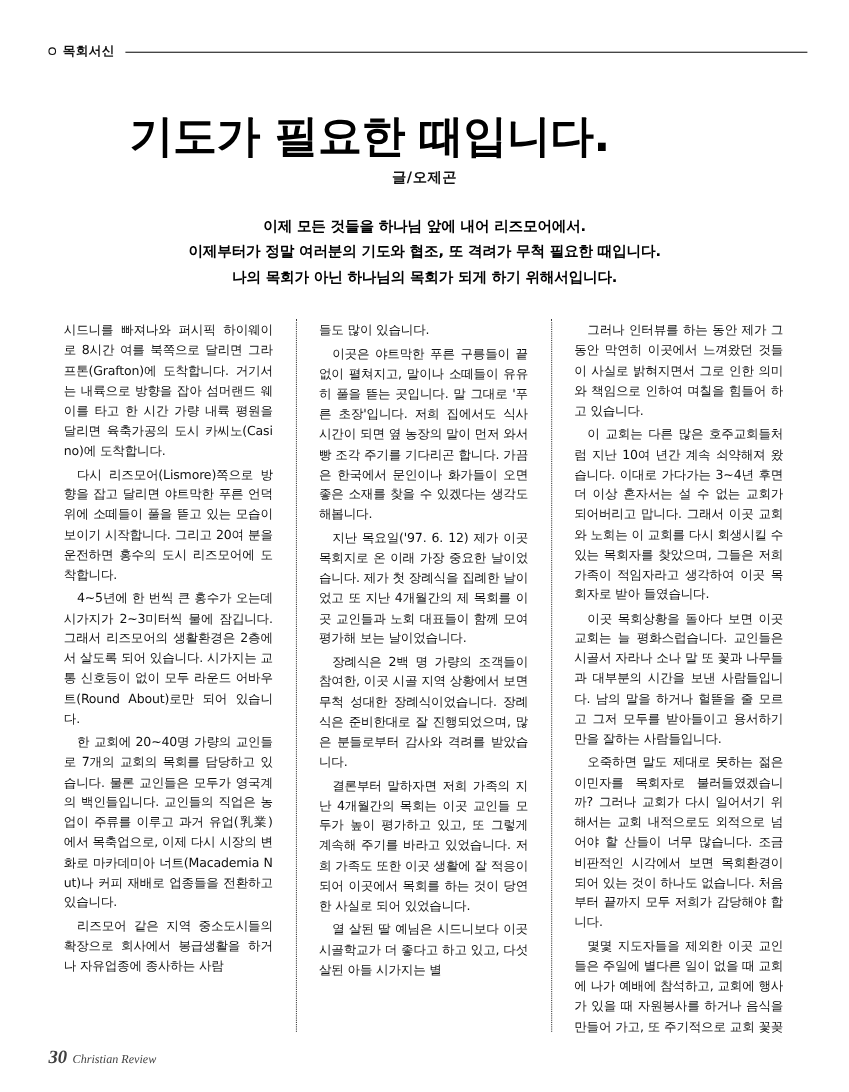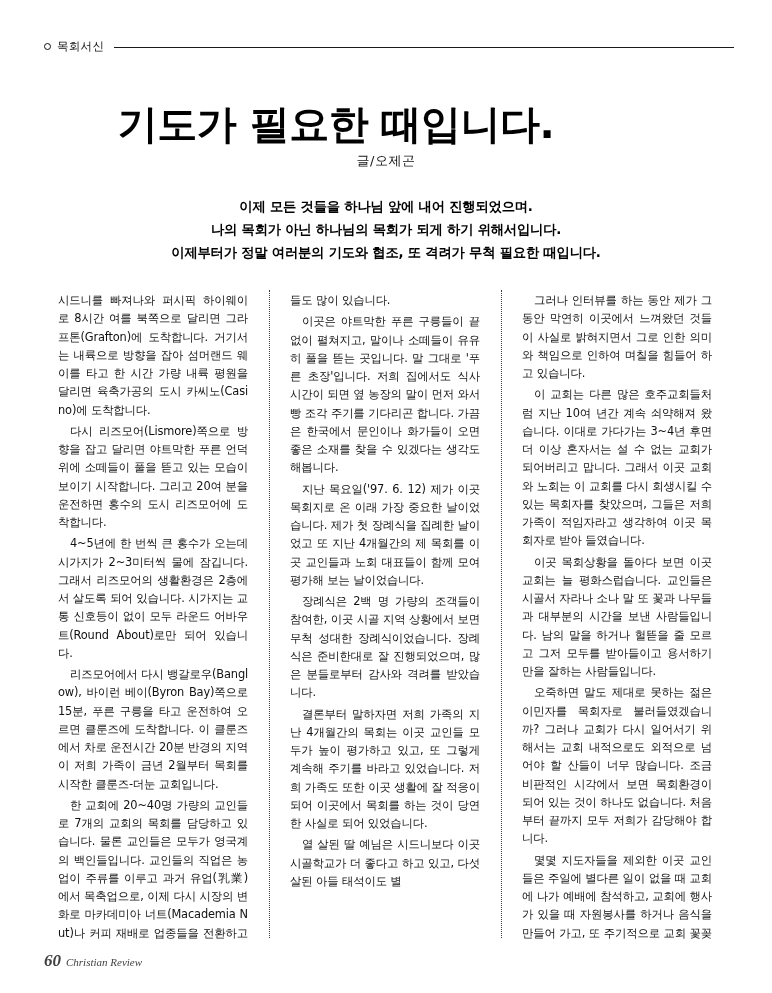--- a/index.html
+++ b/index.html
@@ -38,21 +38,21 @@
     width: 7px;
     height: 7px;
     border: 1.6px solid #111;
     border-radius: 50%;
     flex: 0 0 auto;
     box-sizing: border-box;
     margin-top: 1px;
   }
   .rh-label {
     font-size: 11.5px;
-    font-weight: 400;
+    font-weight: 700;
     letter-spacing: 0.3px;
     white-space: nowrap;
     flex: 0 0 auto;
   }
   .rh-rule {
     flex: 1 1 auto;
     height: 0;
     border-top: 1.4px solid #1a1a1a;
     margin-left: 4px;
     margin-top: 2px;
@@ -72,21 +72,21 @@
     color: #000;
   }
 
   .byline {
     position: absolute;
     left: 0;
     top: 152px;
     width: 772px;
     text-align: center;
     font-size: 13px;
-    font-weight: 400;
+    font-weight: 700;
     letter-spacing: 0.5px;
   }
 
   
   .lead {
     position: absolute;
     left: 86px;
     top: 196px;
     width: 600px;
     text-align: center;
@@ -172,57 +172,56 @@
     <span class="rh-bullet"></span>
     <span class="rh-label">목회서신</span>
     <span class="rh-rule"></span>
   </div>
 
   <h1 class="title">기도가 필요한 때입니다.</h1>
 
   <div class="byline">글/오제곤</div>
 
   <div class="lead">
-    <div>이제 모든 것들을 하나님 앞에 내어 진행되었으며.</div>
+    <div>이제 모든 것들을 하나님 앞에 내어 리즈모어에서.</div>
+    <div>이제부터가 정말 여러분의 기도와 협조, 또 격려가 무척 필요한 때입니다.</div>
     <div>나의 목회가 아닌 하나님의 목회가 되게 하기 위해서입니다.</div>
-    <div>이제부터가 정말 여러분의 기도와 협조, 또 격려가 무척 필요한 때입니다.</div>
   </div>
 
   <div class="columns">
 
     <div class="col">
       <p class="noindent">시드니를 빠져나와 퍼시픽 하이웨이로 8시간 여를 북쪽으로 달리면 그라프톤(Grafton)에 도착합니다. 거기서는 내륙으로 방향을 잡아 섬머랜드 웨이를 타고 한 시간 가량 내륙 평원을 달리면 육축가공의 도시 카씨노(Casino)에 도착합니다.</p>
       <p>다시 리즈모어(Lismore)쪽으로 방향을 잡고 달리면 야트막한 푸른 언덕 위에 소떼들이 풀을 뜯고 있는 모습이 보이기 시작합니다. 그리고 20여 분을 운전하면 홍수의 도시 리즈모어에 도착합니다.</p>
       <p>4~5년에 한 번씩 큰 홍수가 오는데 시가지가 2~3미터씩 물에 잠깁니다. 그래서 리즈모어의 생활환경은 2층에서 살도록 되어 있습니다. 시가지는 교통 신호등이 없이 모두 라운드 어바우트(Round About)로만 되어 있습니다.</p>
-      <p>리즈모어에서 다시 뱅갈로우(Banglow), 바이런 베이(Byron Bay)쪽으로 15분, 푸른 구릉을 타고 운전하여 오르면 클룬즈에 도착합니다. 이 클룬즈에서 차로 운전시간 20분 반경의 지역이 저희 가족이 금년 2월부터 목회를 시작한 클룬즈-더눈 교회입니다.</p>
       <p>한 교회에 20~40명 가량의 교인들로 7개의 교회의 목회를 담당하고 있습니다. 물론 교인들은 모두가 영국계의 백인들입니다. 교인들의 직업은 농업이 주류를 이루고 과거 유업(乳業)에서 목축업으로, 이제 다시 시장의 변화로 마카데미아 너트(Macademia Nut)나 커피 재배로 업종들을 전환하고 있습니다.</p>
       <p>리즈모어 같은 지역 중소도시들의 확장으로 회사에서 봉급생활을 하거나 자유업종에 종사하는 사람</p>
     </div>
 
     <div class="gutter"></div>
 
     <div class="col">
       <p class="noindent">들도 많이 있습니다.</p>
       <p>이곳은 야트막한 푸른 구릉들이 끝없이 펼쳐지고, 말이나 소떼들이 유유히 풀을 뜯는 곳입니다. 말 그대로 '푸른 초장'입니다. 저희 집에서도 식사 시간이 되면 옆 농장의 말이 먼저 와서 빵 조각 주기를 기다리곤 합니다. 가끔은 한국에서 문인이나 화가들이 오면 좋은 소재를 찾을 수 있겠다는 생각도 해봅니다.</p>
       <p>지난 목요일('97. 6. 12) 제가 이곳 목회지로 온 이래 가장 중요한 날이었습니다. 제가 첫 장례식을 집례한 날이었고 또 지난 4개월간의 제 목회를 이곳 교인들과 노회 대표들이 함께 모여 평가해 보는 날이었습니다.</p>
       <p>장례식은 2백 명 가량의 조객들이 참여한, 이곳 시골 지역 상황에서 보면 무척 성대한 장례식이었습니다. 장례식은 준비한대로 잘 진행되었으며, 많은 분들로부터 감사와 격려를 받았습니다.</p>
       <p>결론부터 말하자면 저희 가족의 지난 4개월간의 목회는 이곳 교인들 모두가 높이 평가하고 있고, 또 그렇게 계속해 주기를 바라고 있었습니다. 저희 가족도 또한 이곳 생활에 잘 적응이 되어 이곳에서 목회를 하는 것이 당연한 사실로 되어 있었습니다.</p>
-      <p>열 살된 딸 예님은 시드니보다 이곳 시골학교가 더 좋다고 하고 있고, 다섯 살된 아들 태석이도 별</p>
+      <p>열 살된 딸 예님은 시드니보다 이곳 시골학교가 더 좋다고 하고 있고, 다섯 살된 아들 시가지는 별</p>
     </div>
 
     <div class="gutter"></div>
 
     <div class="col">
       <p>그러나 인터뷰를 하는 동안 제가 그동안 막연히 이곳에서 느껴왔던 것들이 사실로 밝혀지면서 그로 인한 의미와 책임으로 인하여 며칠을 힘들어 하고 있습니다.</p>
       <p>이 교회는 다른 많은 호주교회들처럼 지난 10여 년간 계속 쇠약해져 왔습니다. 이대로 가다가는 3~4년 후면 더 이상 혼자서는 설 수 없는 교회가 되어버리고 맙니다. 그래서 이곳 교회와 노회는 이 교회를 다시 회생시킬 수 있는 목회자를 찾았으며, 그들은 저희 가족이 적임자라고 생각하여 이곳 목회자로 받아 들였습니다.</p>
       <p>이곳 목회상황을 돌아다 보면 이곳 교회는 늘 평화스럽습니다. 교인들은 시골서 자라나 소나 말 또 꽃과 나무들과 대부분의 시간을 보낸 사람들입니다. 남의 말을 하거나 헐뜯을 줄 모르고 그저 모두를 받아들이고 용서하기만을 잘하는 사람들입니다.</p>
       <p>오죽하면 말도 제대로 못하는 젊은 이민자를 목회자로 불러들였겠습니까? 그러나 교회가 다시 일어서기 위해서는 교회 내적으로도 외적으로 넘어야 할 산들이 너무 많습니다. 조금 비판적인 시각에서 보면 목회환경이 되어 있는 것이 하나도 없습니다. 처음부터 끝까지 모두 저희가 감당해야 합니다.</p>
       <p>몇몇 지도자들을 제외한 이곳 교인들은 주일에 별다른 일이 없을 때 교회에 나가 예배에 참석하고, 교회에 행사가 있을 때 자원봉사를 하거나 음식을 만들어 가고, 또 주기적으로 교회 꽃꽂이를 하고 잔디를 깎고 청소를 하는 것이 교회 생</p>
     </div>
 
   </div>
 
   <div class="footer">
-    <span class="folio">60</span>
+    <span class="folio">30</span>
     <span class="mag">Christian Review</span>
   </div>
 
 </div>
 
 </body></html>

